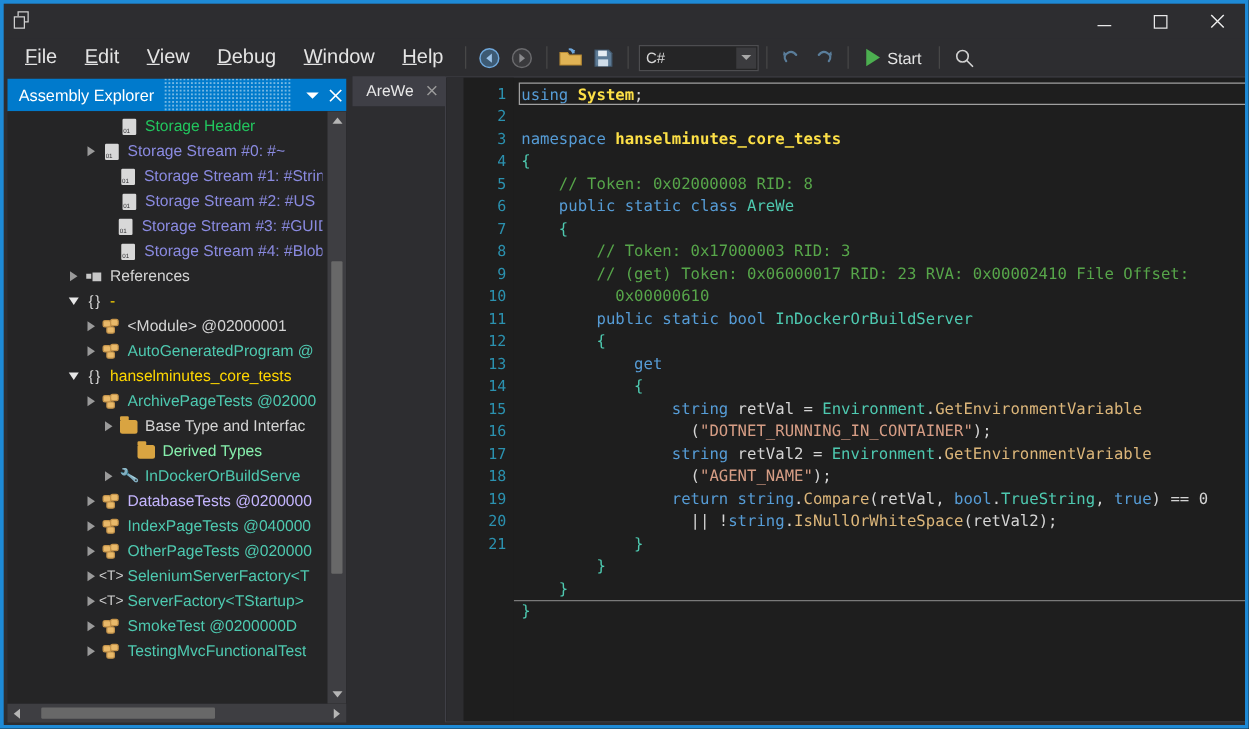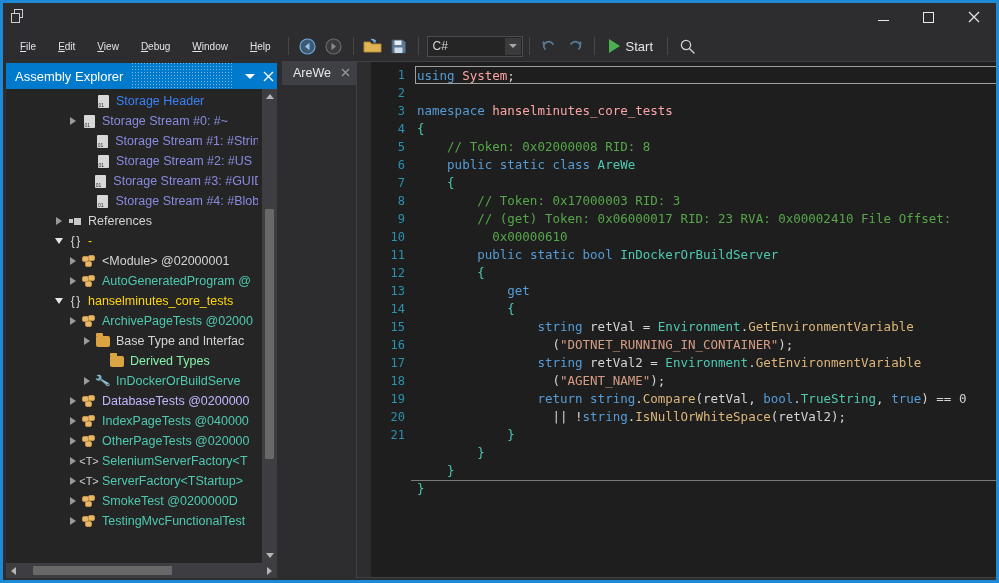--- a/index.html
+++ b/index.html
@@ -59,21 +59,21 @@
   
   .menubar {
     height: 30px;
     background: #2d2d30;
     display: flex;
     align-items: center;
     padding-left: 6px;
   }
   .menu-item {
     color: #e4e4e4;
-    font-size: 10px;
+    font-size: 16px;
     padding: 4px 11px;
     white-space: nowrap;
   }
   .menu-item u { text-decoration: underline; }
 
   .tb-sep {
     width: 1px; height: 18px; background: #474747; margin: 0 6px;
   }
   .tb-btn {
     width: 26px; height: 24px;
@@ -331,21 +331,21 @@
   .sep-line {
     position: absolute;
     left: 0; right: 0;
     border-top: 1px solid #7a7a7a;
   }
 
   .k  { color: #569cd6; }  
   .ty { color: #4ec9b0; }  
   .cm { color: #57a64a; }  
   .st { color: #d69d85; }  
-  .nm { color: #fca5a5; }  
+  .nm { color: #fde047; font-weight: bold; }  
   .mt { color: #dcb67a; }  
   .pl { color: #d4d4d4; }
 
   
   .ed-vsb {
     width: 17px; background: #3e3e42; position: relative;
     display:flex; flex-direction:column; align-items:center;
   }
   .ed-vsb .sb-arrow-up, .ed-vsb .sb-arrow-dn { width:17px; height:17px; }
   .ed-vsb .sb-thumb { left:4px; width:9px; }
@@ -500,21 +500,21 @@
       </div>
 
       <div class="tree-wrap">
         <div class="tree" id="tree-root">
             <div class="trow">
               <span style="display:inline-block;width:74px"></span>
               <span class="twist"></span>
               <span class="ticon">
                 <span class="ic-doc"></span>
               </span>
-              <span class="tlabel" style="color:#3b82f6">Storage Header</span>
+              <span class="tlabel" style="color:#22c55e">Storage Header</span>
             </div>
             <div class="trow">
               <span style="display:inline-block;width:60px"></span>
               <span class="twist">
                 <i class="closed"></i>
               </span>
               <span class="ticon">
                 <span class="ic-doc"></span>
               </span>
               <span class="tlabel" style="color:#8a8ae0">Storage Stream #0: #~</span>

